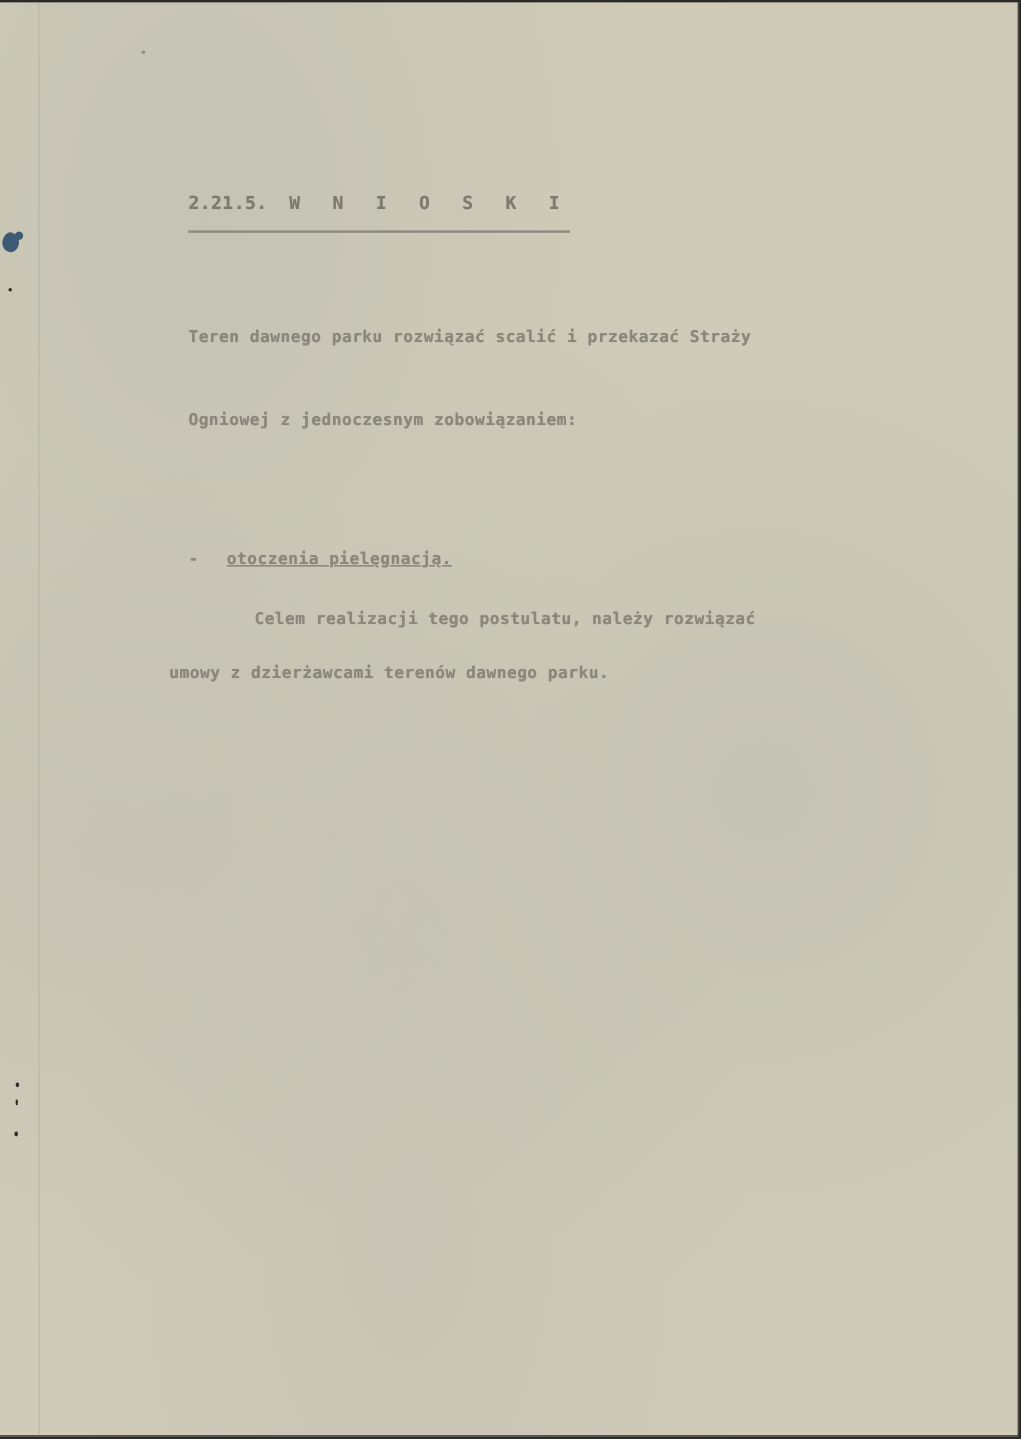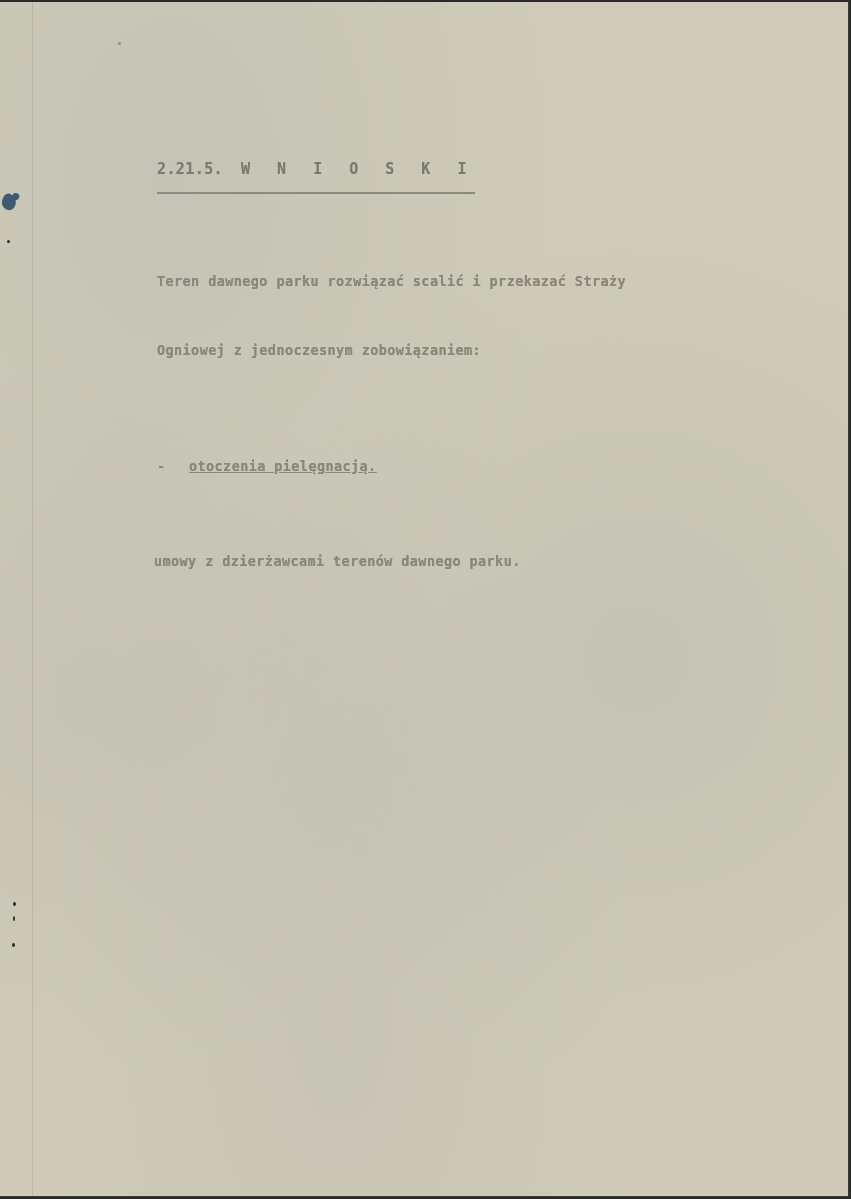--- a/index.html
+++ b/index.html
@@ -55,21 +55,21 @@
     }
     .heading .num { margin-right: 18px; }
     .heading .word { letter-spacing: 9px; }
     .l1 { left: 212px; top: 226px; }
     .l2 { left: 157px; top: 271px; }
     .l3 { left: 157px; top: 308px; margin-top: 32px; }
     .l4 { left: 157px; top: 366px; }
     .l5 { left: 157px; top: 411px; }
     .l6 { left: 157px; top: 456px; text-decoration: underline; }
     .l7 { left: 212px; top: 506px; }
-    .l8 { left: 154px; top: 551px; }
+    .l8 { left: 141px; top: 551px; }
     .bullet-dash { display: inline-block; width: 20px; }
     .l6 .bullet-dash { width: 32px; }
 
     .ink-blot {
       position: absolute;
       left: 2px;
       top: 192px;
       width: 14px;
       height: 16px;
       background: #3c5a74;
@@ -114,14 +114,15 @@
     <span class="num">2.21.5.</span><span class="word">W N I O S K I</span>
   </div>
 
   <div class="typed l2">Teren dawnego parku rozwiązać scalić i przekazać Straży</div>
   <div class="typed l3">Ogniowej z jednoczesnym zobowiązaniem:</div>
 
   <div class="typed l6">
     <span class="bullet-dash">-</span><span>otoczenia pielęgnacją.</span>
   </div>
 
+  <div class="typed l7">Celem realizacji tego postulatu, należy rozwiązać</div>
   <div class="typed l8">umowy z dzierżawcami terenów dawnego parku.</div>
 </div>
 
 </body></html>

